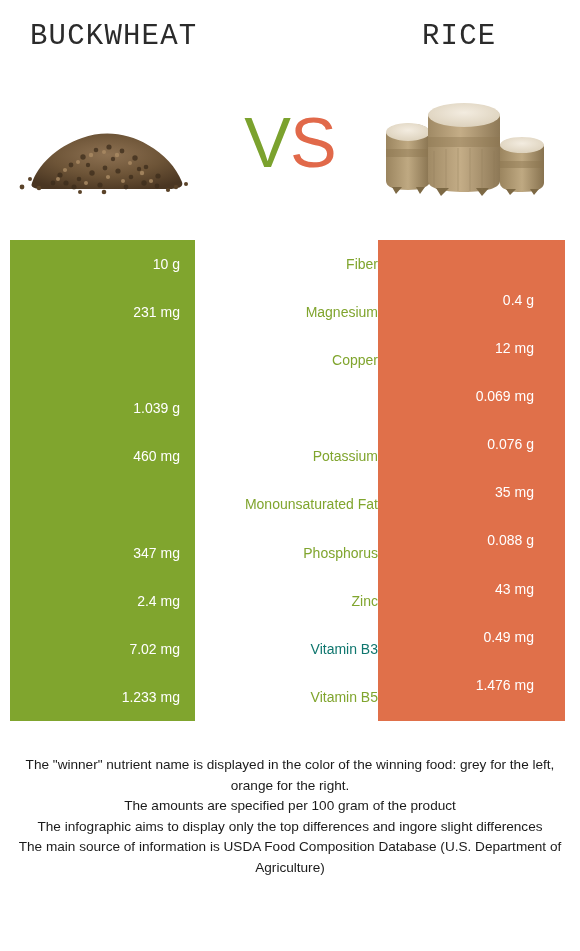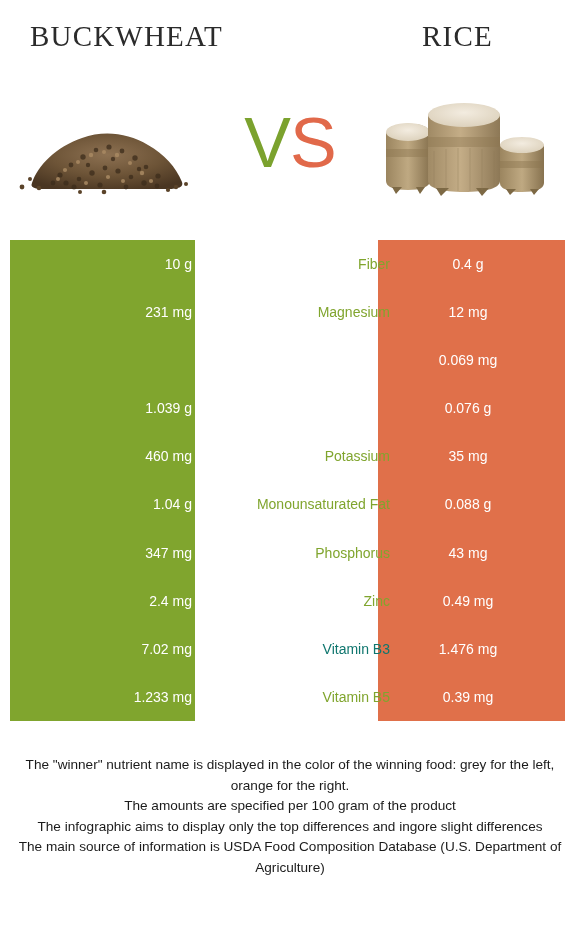--- a/index.html
+++ b/index.html
@@ -24,21 +24,21 @@
     height: 78px;
   }
   .title {
     position: absolute;
     top: 20px;
     font-size: 29px;
     font-weight: 300;
     letter-spacing: 1.2px;
     color: #2b2b2b;
     white-space: nowrap;
-    font-family: Liberation Serif, serif;
+    font-family: Liberation Mono, monospace;
   }
   .title-left  { left: 30px; }
   .title-right { left: 422px; }
 
   
   .hero {
     position: absolute;
     top: 80px;
     left: 0;
     width: 580px;
@@ -123,40 +123,40 @@
     width: 580px;
   }
   .cell {
     position: absolute;
     top: 0;
     height: 48.1px;
     line-height: 48.1px;
     font-size: 14px;
     white-space: nowrap;
     overflow: hidden;
-    padding-left: 12px;
   }
   .cell-left {
     left: 10px;
     width: 170px;
     text-align: right;
     color: #ffffff;
     padding-right: 15px;
   }
   .cell-name {
     left: 195px;
     width: 183px;
     text-align: right;
     color: #80A52E;
   }
   .cell-right {
     left: 378px;
     width: 156px;
-    text-align: center;
+    text-align: right;
     color: #ffffff;
+    margin-top: 36px;
   }
 
   
   .footer {
     position: absolute;
     top: 755px;
     left: 0;
     width: 580px;
     padding: 0 14px;
     box-sizing: border-box;
@@ -313,33 +313,33 @@
         <div class="cell cell-left">10 g</div>
         <div class="cell cell-name" style="color: rgb(128, 165, 46);">Fiber</div>
         <div class="cell cell-right">0.4 g</div>
       </div>
       <div class="row">
         <div class="cell cell-left">231 mg</div>
         <div class="cell cell-name" style="color: rgb(128, 165, 46);">Magnesium</div>
         <div class="cell cell-right">12 mg</div>
       </div>
       <div class="row">
+        <div class="cell cell-name" style="color: rgb(128, 165, 46);">Copper</div>
         <div class="cell cell-right">0.069 mg</div>
       </div>
       <div class="row">
         <div class="cell cell-left">1.039 g</div>
         <div class="cell cell-right">0.076 g</div>
       </div>
       <div class="row">
         <div class="cell cell-left">460 mg</div>
         <div class="cell cell-name" style="color: rgb(128, 165, 46);">Potassium</div>
         <div class="cell cell-right">35 mg</div>
       </div>
       <div class="row">
-        <div class="cell cell-left">1.04 g</div>
         <div class="cell cell-name" style="color: rgb(128, 165, 46);">Monounsaturated Fat</div>
         <div class="cell cell-right">0.088 g</div>
       </div>
       <div class="row">
         <div class="cell cell-left">347 mg</div>
         <div class="cell cell-name" style="color: rgb(128, 165, 46);">Phosphorus</div>
         <div class="cell cell-right">43 mg</div>
       </div>
       <div class="row">
         <div class="cell cell-left">2.4 mg</div>

